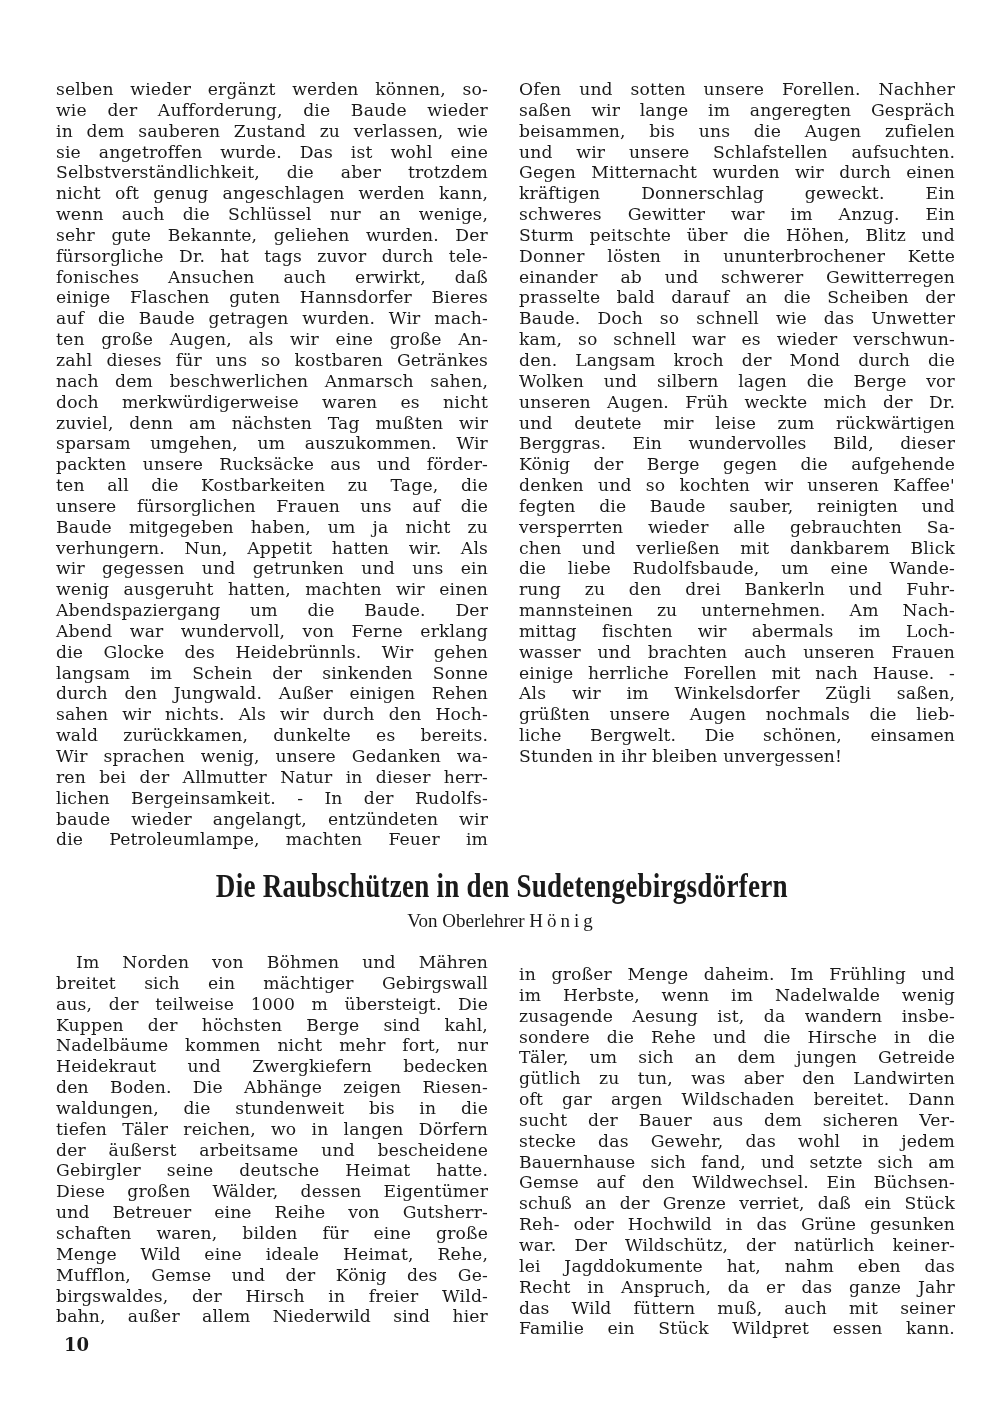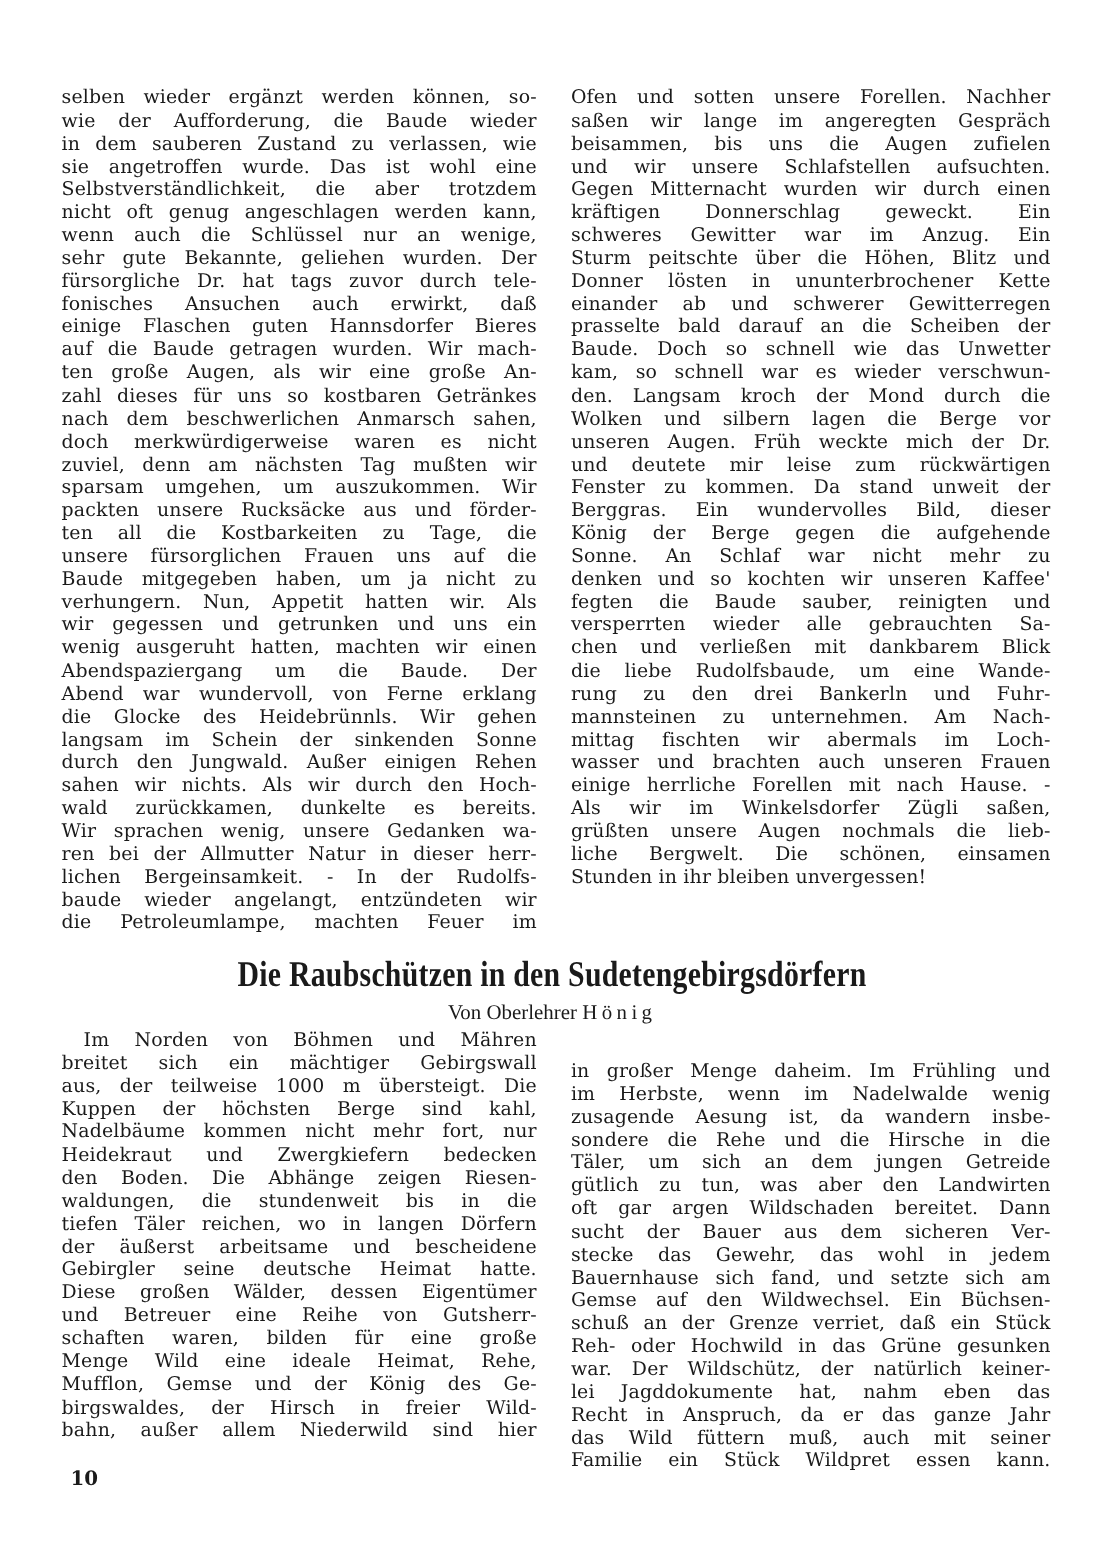--- a/index.html
+++ b/index.html
@@ -1,21 +1,21 @@
 <!DOCTYPE html>
 <html><head>
 <meta charset="utf-8">
 <style>
   html,body{margin:0;padding:0;background:#fff;}
   body{width:1000px;height:1413px;position:relative;overflow:hidden;color:#1a1a1a;
        font-family:"DejaVu Serif","Liberation Serif",serif;}
   .col{position:absolute;font-size:17.2px;line-height:20.85px;letter-spacing:0.15px;}
   .col .ln{display:block;white-space:nowrap;text-align:justify;text-align-last:justify;height:20.85px;}
   .col .ln.last{text-align-last:left;}
-  .col .ln.indent{padding-left:20px;}
+  .col .ln.indent{padding-left:20px;margin-top:16px;}
   #c1{left:56px;top:79px;width:432px;}
   #c2{left:519px;top:79px;width:436px;}
   #c3{left:56px;top:936px;width:432px;}
   #c4{left:519px;top:936px;width:436px;margin-top:28px;}
   #title{position:absolute;left:0;width:1000px;top:868px;text-align:center;
          font-family:"Liberation Serif","DejaVu Serif",serif;font-weight:bold;font-size:33px;
          transform:scaleX(0.82);transform-origin:510px 0;letter-spacing:0.3px;}
   #byline{position:absolute;left:0;width:1000px;top:910px;text-align:center;padding-left:4px;box-sizing:border-box;
           font-family:"Liberation Serif","DejaVu Serif",serif;font-size:19px;}
   #byline .author{letter-spacing:4px;}
@@ -74,24 +74,22 @@
     <span class="ln">Sturm peitschte über die Höhen, Blitz und</span>
     <span class="ln">Donner lösten in ununterbrochener Kette</span>
     <span class="ln">einander ab und schwerer Gewitterregen</span>
     <span class="ln">prasselte bald darauf an die Scheiben der</span>
     <span class="ln">Baude. Doch so schnell wie das Unwetter</span>
     <span class="ln">kam, so schnell war es wieder verschwun-</span>
     <span class="ln">den. Langsam kroch der Mond durch die</span>
     <span class="ln">Wolken und silbern lagen die Berge vor</span>
     <span class="ln">unseren Augen. Früh weckte mich der Dr.</span>
     <span class="ln">und deutete mir leise zum rückwärtigen</span>
-    <span class="ln">Fenster zu kommen. Da stand unweit der</span>
     <span class="ln">Berggras. Ein wundervolles Bild, dieser</span>
     <span class="ln">König der Berge gegen die aufgehende</span>
-    <span class="ln">Sonne. An Schlaf war nicht mehr zu</span>
     <span class="ln">denken und so kochten wir unseren Kaffee'</span>
     <span class="ln">fegten die Baude sauber, reinigten und</span>
     <span class="ln">versperrten wieder alle gebrauchten Sa-</span>
     <span class="ln">chen und verließen mit dankbarem Blick</span>
     <span class="ln">die liebe Rudolfsbaude, um eine Wande-</span>
     <span class="ln">rung zu den drei Bankerln und Fuhr-</span>
     <span class="ln">mannsteinen zu unternehmen. Am Nach-</span>
     <span class="ln">mittag fischten wir abermals im Loch-</span>
     <span class="ln">wasser und brachten auch unseren Frauen</span>
     <span class="ln">einige herrliche Forellen mit nach Hause. -</span>

